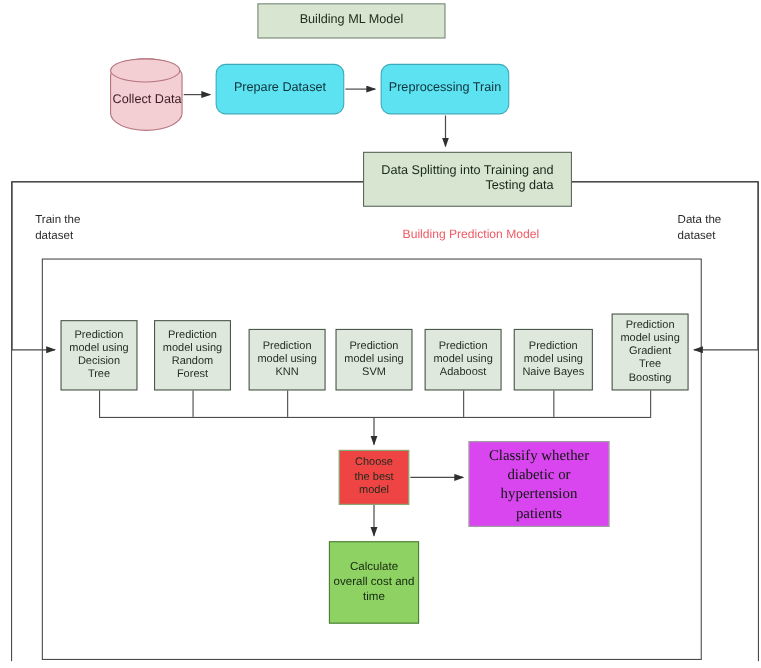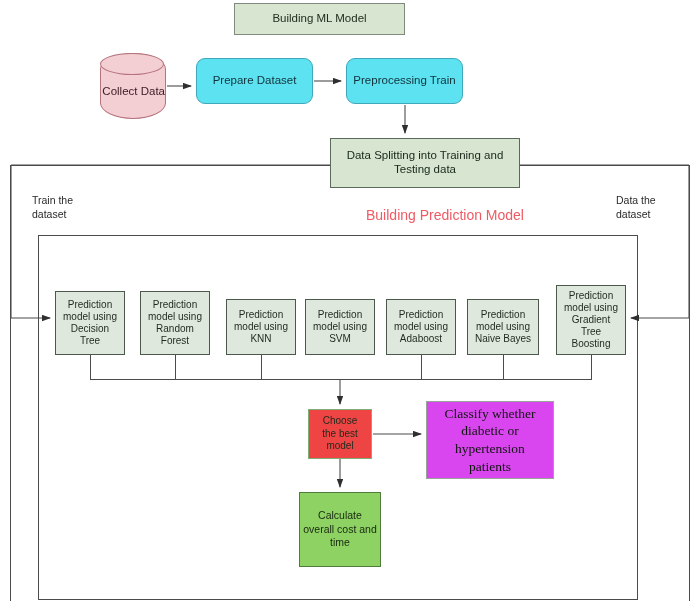--- a/index.html
+++ b/index.html
@@ -62,20 +62,21 @@
     border:1px solid #b5737d;
     border-radius:50%;
     background:#f3ced3;
   }
   .cyl-label{position:relative;z-index:2;padding-top:12px;}
 
   .splitbox{
     background:#d8e5d0;
     border:1px solid #5c6a5c;
     font-size:11.5px;
+    text-align:right;
   }
 
   .pred{
     background:#dfe8dc;
     border:1px solid #4d584d;
     font-size:10px;
     color:#1d2a1d;
     line-height:1.22;
   }
 
@@ -117,21 +118,21 @@
   
   .lbl{
     position:absolute;
     font-size:10.5px;
     color:#2a2a2a;
     line-height:1.3;
     white-space:pre-line;
   }
   .lbl-red{
     position:absolute;
-    font-size:14px;
+    font-size:11px;
     color:#ef5a64;
     white-space:nowrap;
   }
 
   svg.arrows{
     position:absolute;left:0;top:0;
     width:692px;height:607px;
     pointer-events:none;
   }
 </style>

